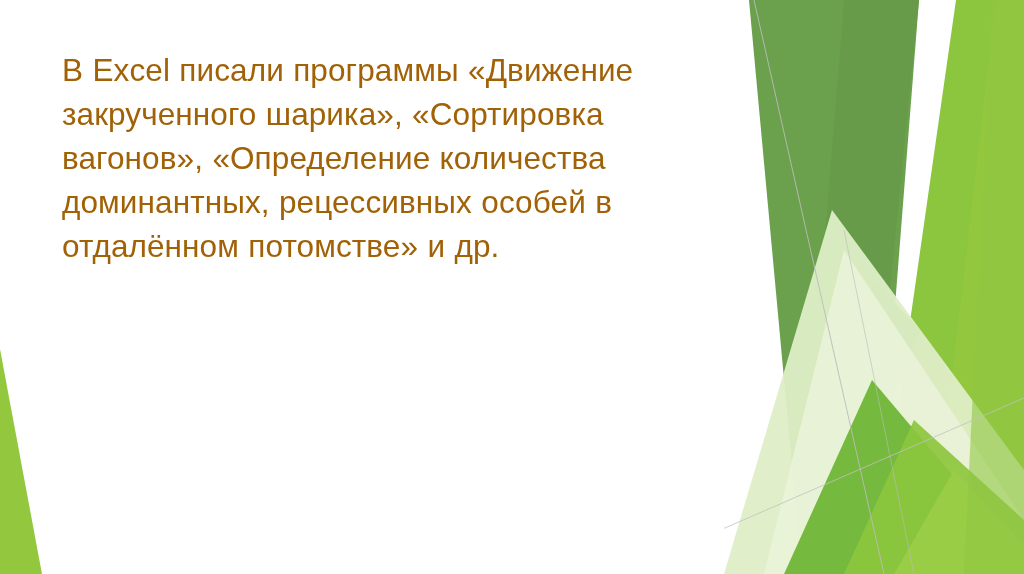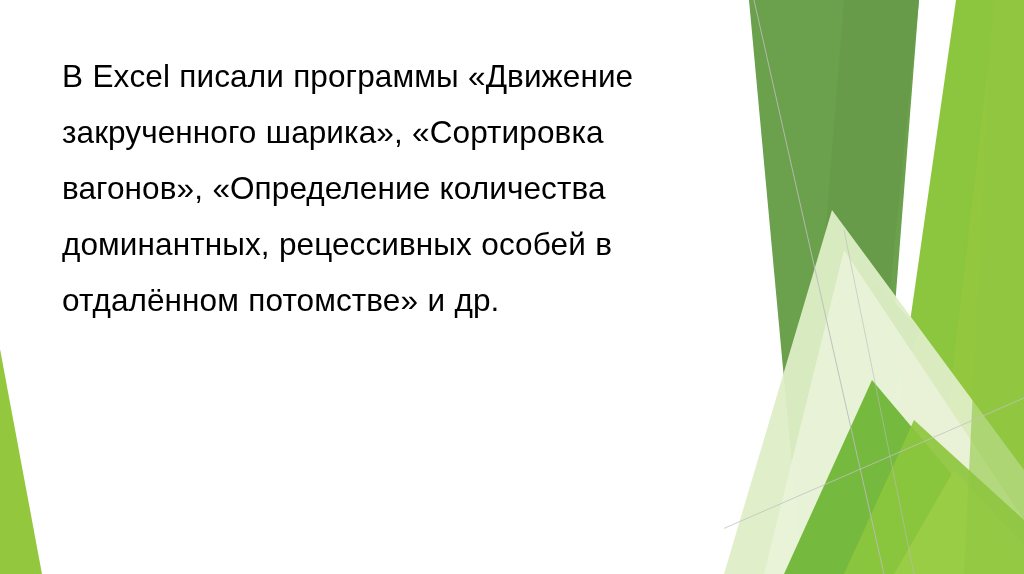--- a/index.html
+++ b/index.html
@@ -32,22 +32,22 @@
     width: 60px;
     height: 240px;
     pointer-events: none;
   }
   .body-text {
     position: absolute;
     left: 62px;
     top: 48px;
     width: 640px;
     font-size: 31.5px;
-    line-height: 56px;
-    color: #000000;
+    line-height: 44px;
+    color: #a16207;
     letter-spacing: 0.1px;
     white-space: pre-wrap;
     word-spacing: 0.5px;
   }
 </style>
 </head>
 <body>
 
 <div class="slide">
 

